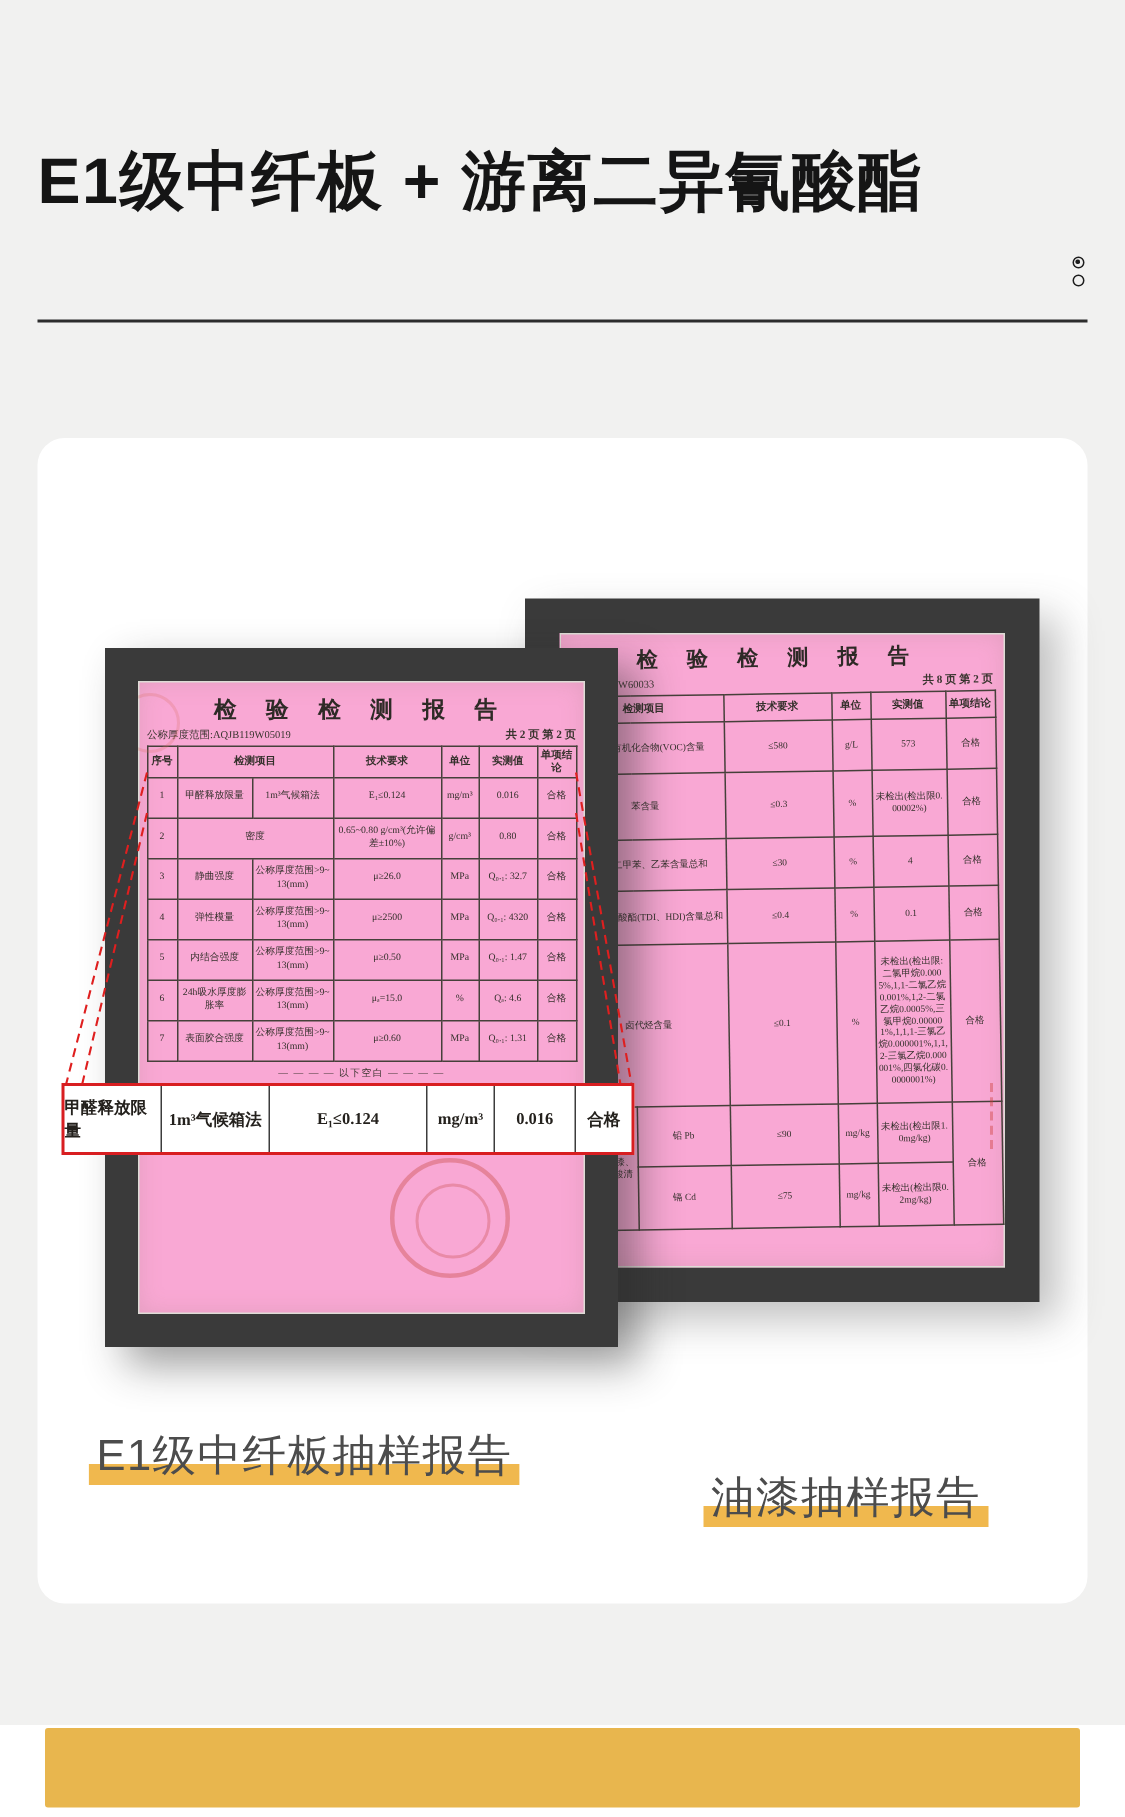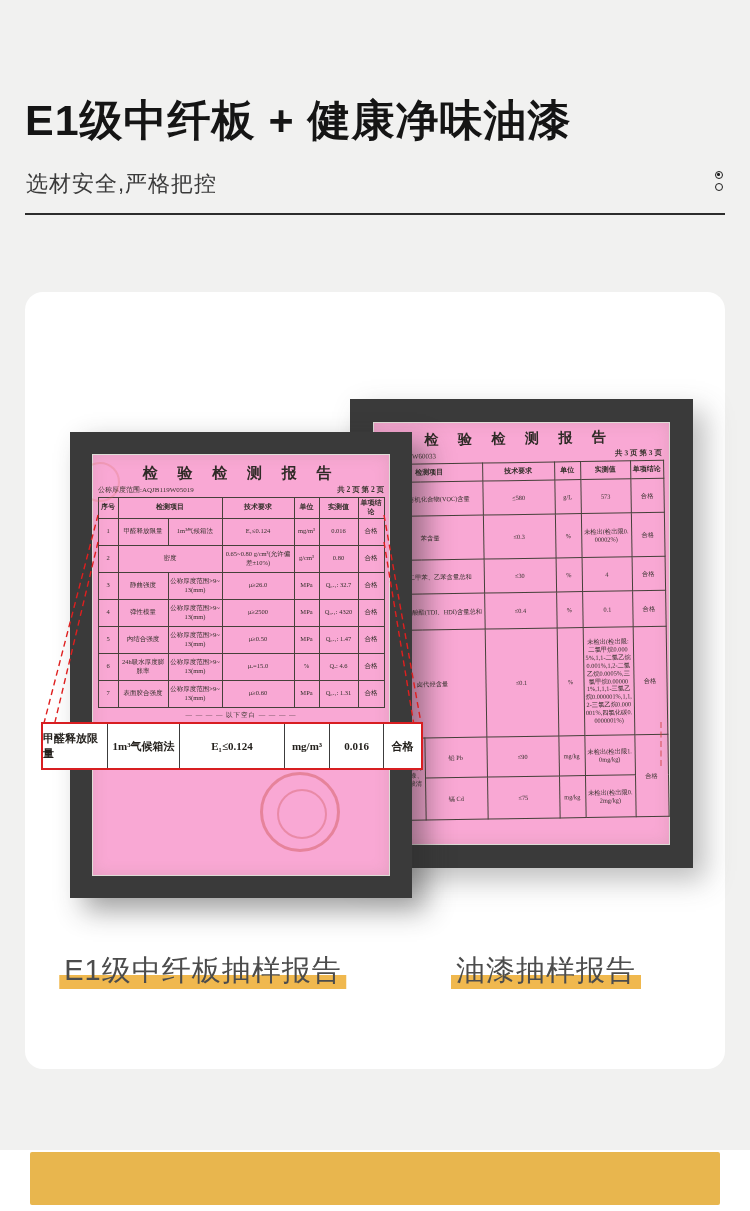--- a/index.html
+++ b/index.html
@@ -59,48 +59,47 @@
       border:2.5px solid #D81E21;box-sizing:border-box;display:flex;z-index:5;
       font-family:"Liberation Serif","DejaVu Serif",serif;}
   .callout .cell{display:flex;align-items:center;justify-content:center;
       font-size:11px;font-weight:bold;color:#24211d;border-right:1.2px solid #3c3c3c;box-sizing:border-box;}
   .callout .cell:last-child{border-right:none;flex:1;}
 
   
   .caption{position:absolute;top:951px;transform:translateX(-50%);
       font-size:29px;color:#4c4c4c;letter-spacing:1px;white-space:nowrap;}
   .caption span{background:linear-gradient(180deg, rgba(0,0,0,0) 60%, #F0B84E 60%);padding:0 5px 3px 5px;}
-  .cap-left{left:203px;} .cap-right{left:546px;}
+  .cap-left{left:203px;} .cap-right{left:564px;margin-top:28px;}
 
   
   .bottom-bar{position:absolute;left:30px;top:1152px;width:690px;height:53px;background:#E8B64E;border-radius:2px;}
 </style>
 </head>
 <body>
 
 <div id="page">
   <div class="bg-gray"></div>
 
-  <div class="hero-title">E1级中纤板 + 健康净味油漆</div>
-  <div class="hero-sub">选材安全,严格把控</div>
+  <div class="hero-title">E1级中纤板 + 游离二异氰酸酯</div>
   <div class="dots">
     <div class="dot active"></div>
     <div class="dot"></div>
   </div>
   <div class="hr"></div>
 
   <div class="card"></div>
 
   <div class="frame frame-right">
     <div class="paper">
       <div class="rot">
         <div class="doc-title">检 验 检 测 报 告</div>
         <div class="doc-info">
           <span>号:ASHA22W60033</span>
-          <span class="pg">共 3 页 第 3 页</span>
+          <span class="pg">共 8 页 第 2 页</span>
         </div>
         <table class="doc rt">
           <colgroup>
               <col style="width:44px">
               <col style="width:62px">
               <col style="width:72px">
               <col style="width:26px">
               <col style="width:50px">
               <col style="width:33px">
             </colgroup>

